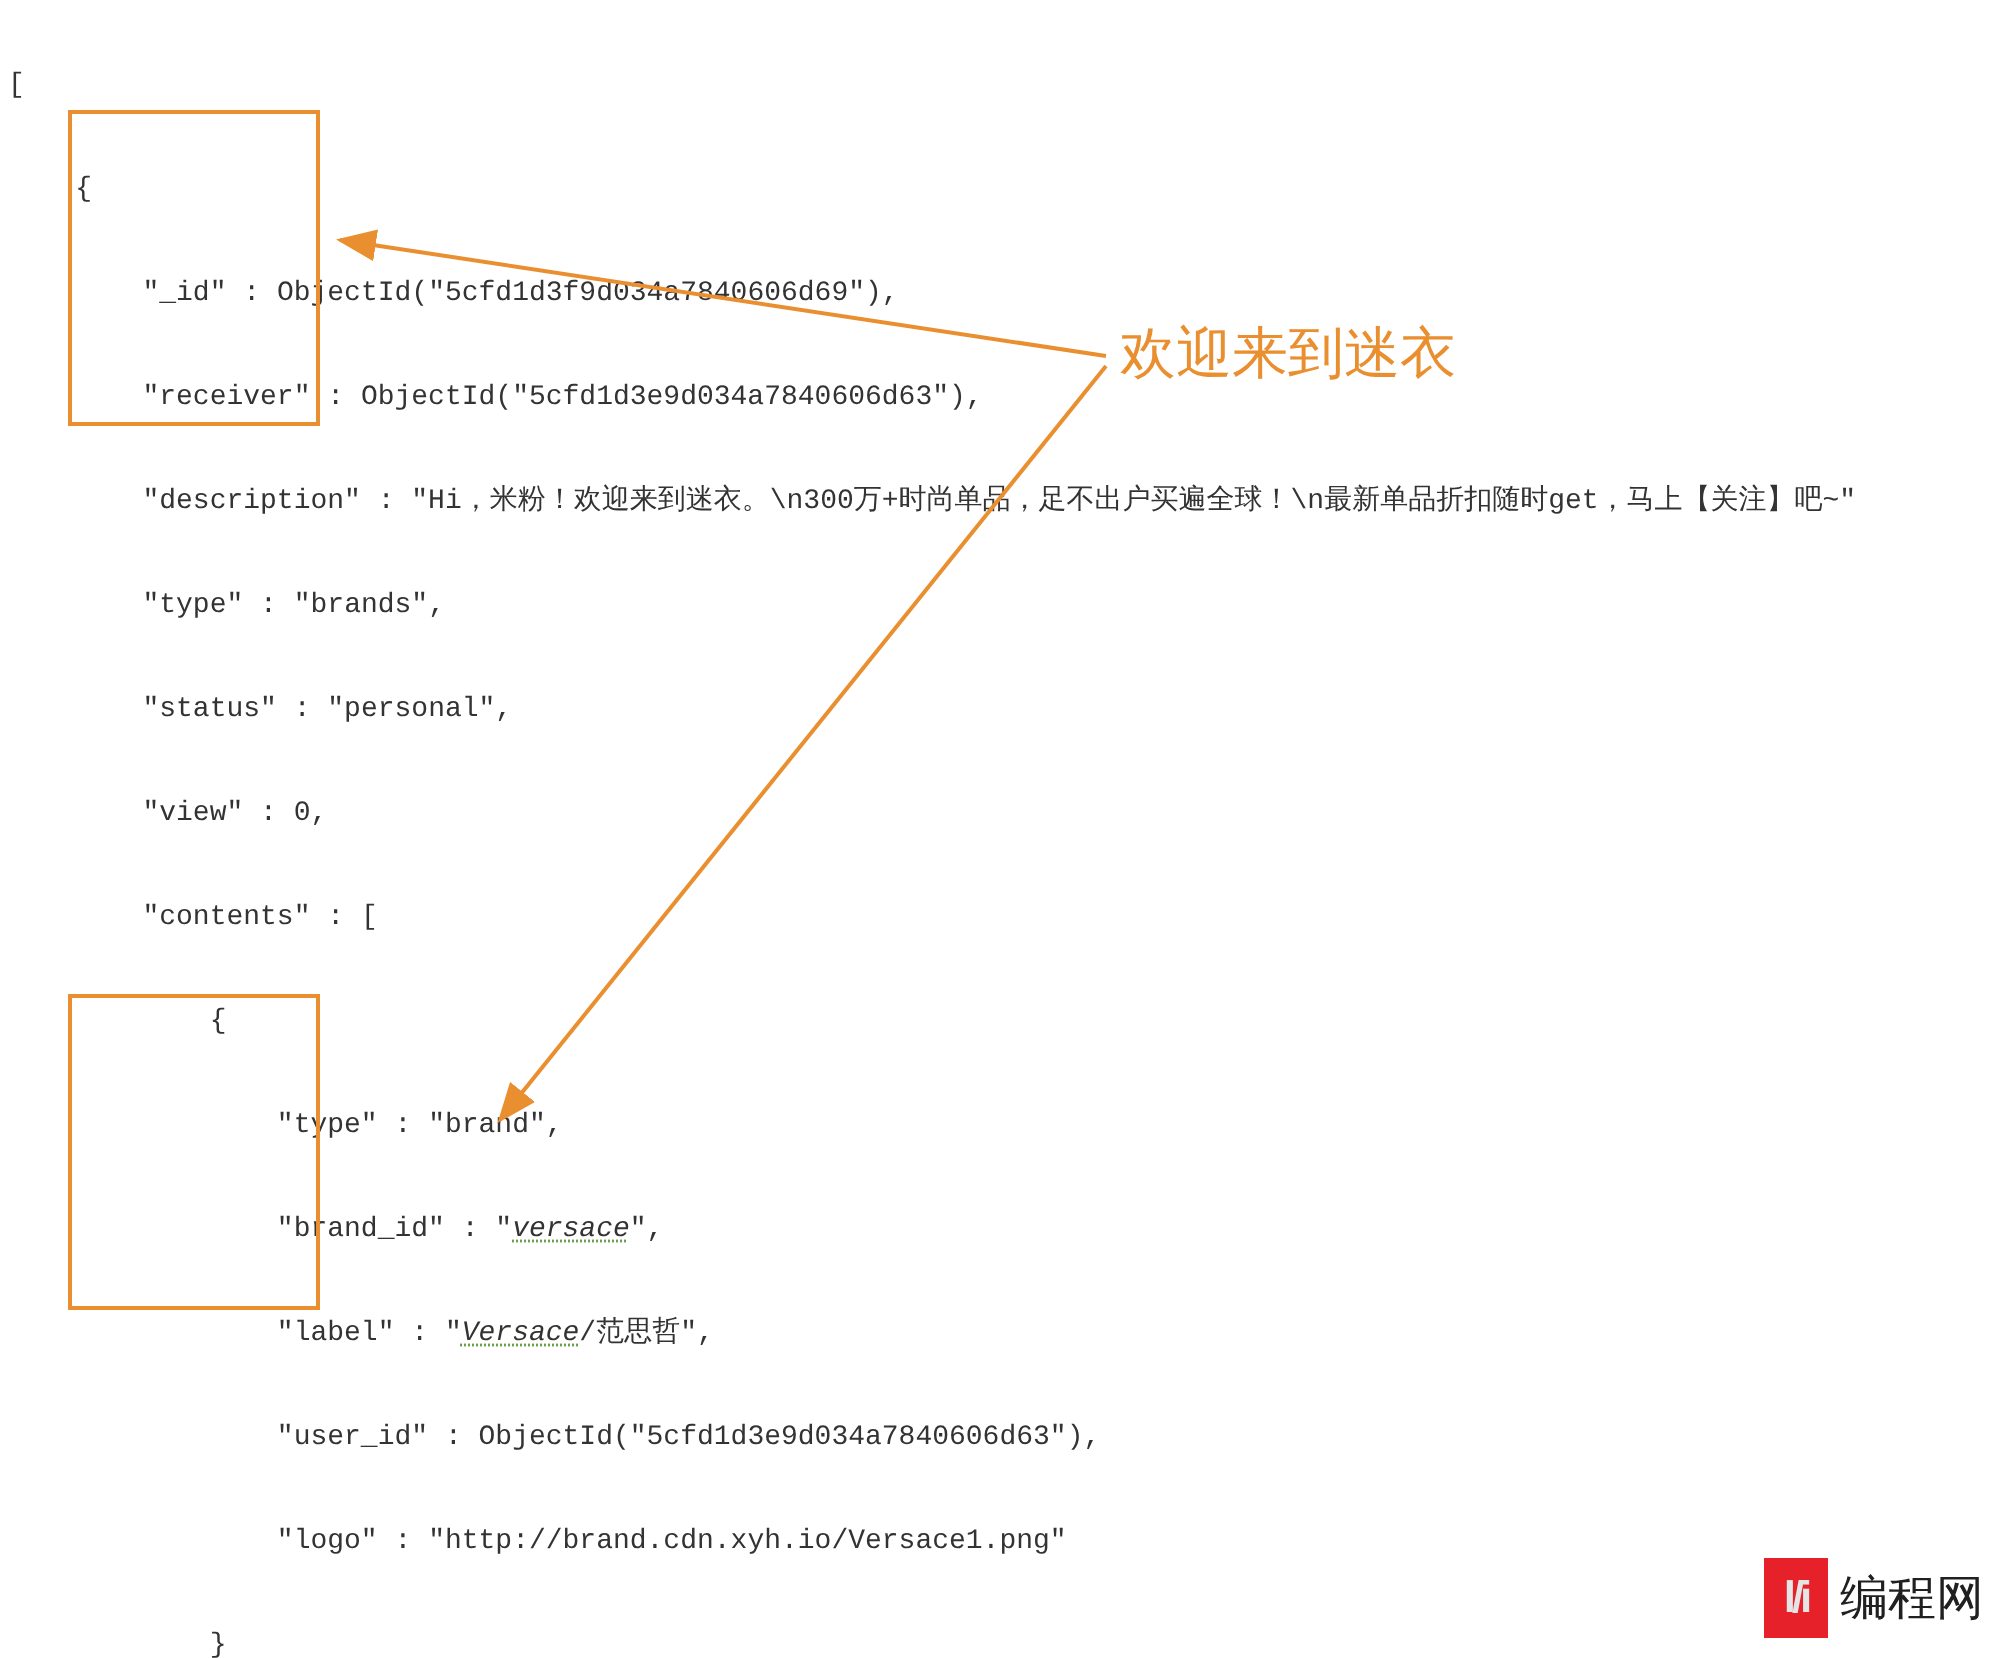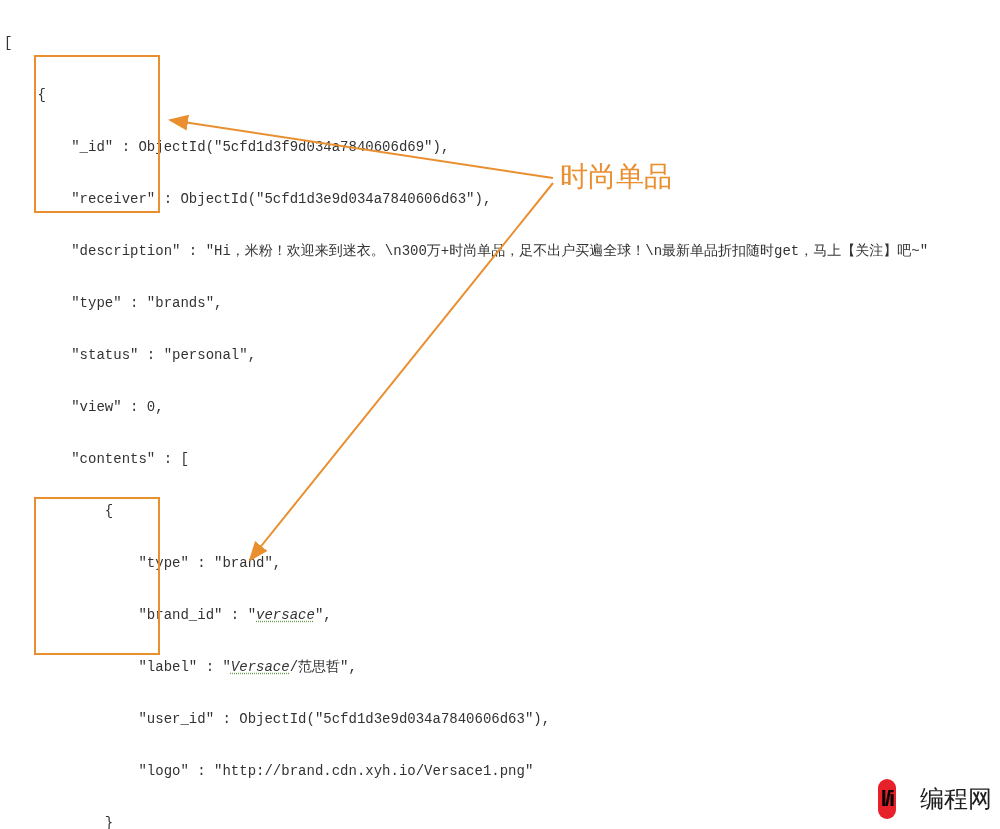--- a/index.html
+++ b/index.html
@@ -56,34 +56,34 @@
   .logo {
     position: absolute;
     right: 8px;
     bottom: 10px;
     display: flex;
     align-items: center;
     font-family: "PingFang SC","Microsoft YaHei",sans-serif;
     z-index: 10;
   }
   .logo-icon {
-    width: 18px; height: 40px;
+    width: 32px; height: 40px;
     background: #e62129;
-    border-radius: 10px;
-    color: #000000;
+    border-radius: 0;
+    color: #e5e5e5;
     font-weight: 800;
     font-size: 22px;
     display: flex;
     align-items: center;
     justify-content: center;
     letter-spacing: -2px;
     font-family: Arial, sans-serif;
   }
   .logo-text {
-    margin-left: 24px;
+    margin-left: 6px;
     font-size: 24px;
     color: #202020;
     font-weight: 400;
   }
 </style>
 </head>
 <body>
 
 <div class="code-container">
 <span class="line">[</span>
@@ -129,18 +129,18 @@
     <marker id="arrowhead" markerWidth="10" markerHeight="8" refX="9" refY="4" orient="auto">
       <polygon points="0 0, 10 4, 0 8" fill="#e98f2f"></polygon>
     </marker>
   </defs>
 
   <line x1="553" y1="178" x2="170" y2="120" stroke="#e98f2f" stroke-width="2" marker-end="url(#arrowhead)"></line>
 
   <line x1="553" y1="183" x2="250" y2="560" stroke="#e98f2f" stroke-width="2" marker-end="url(#arrowhead)"></line>
 </svg>
 
-<div class="annotation-text" style="left:560px; top:158px;">时尚单品</div>
+<div class="annotation-text" style="left:560px; top:158px;">欢迎来到迷衣</div>
 
 <div class="logo">
   <div class="logo-icon">l/i</div>
   <div class="logo-text">编程网</div>
 </div>
 
 </body></html>

